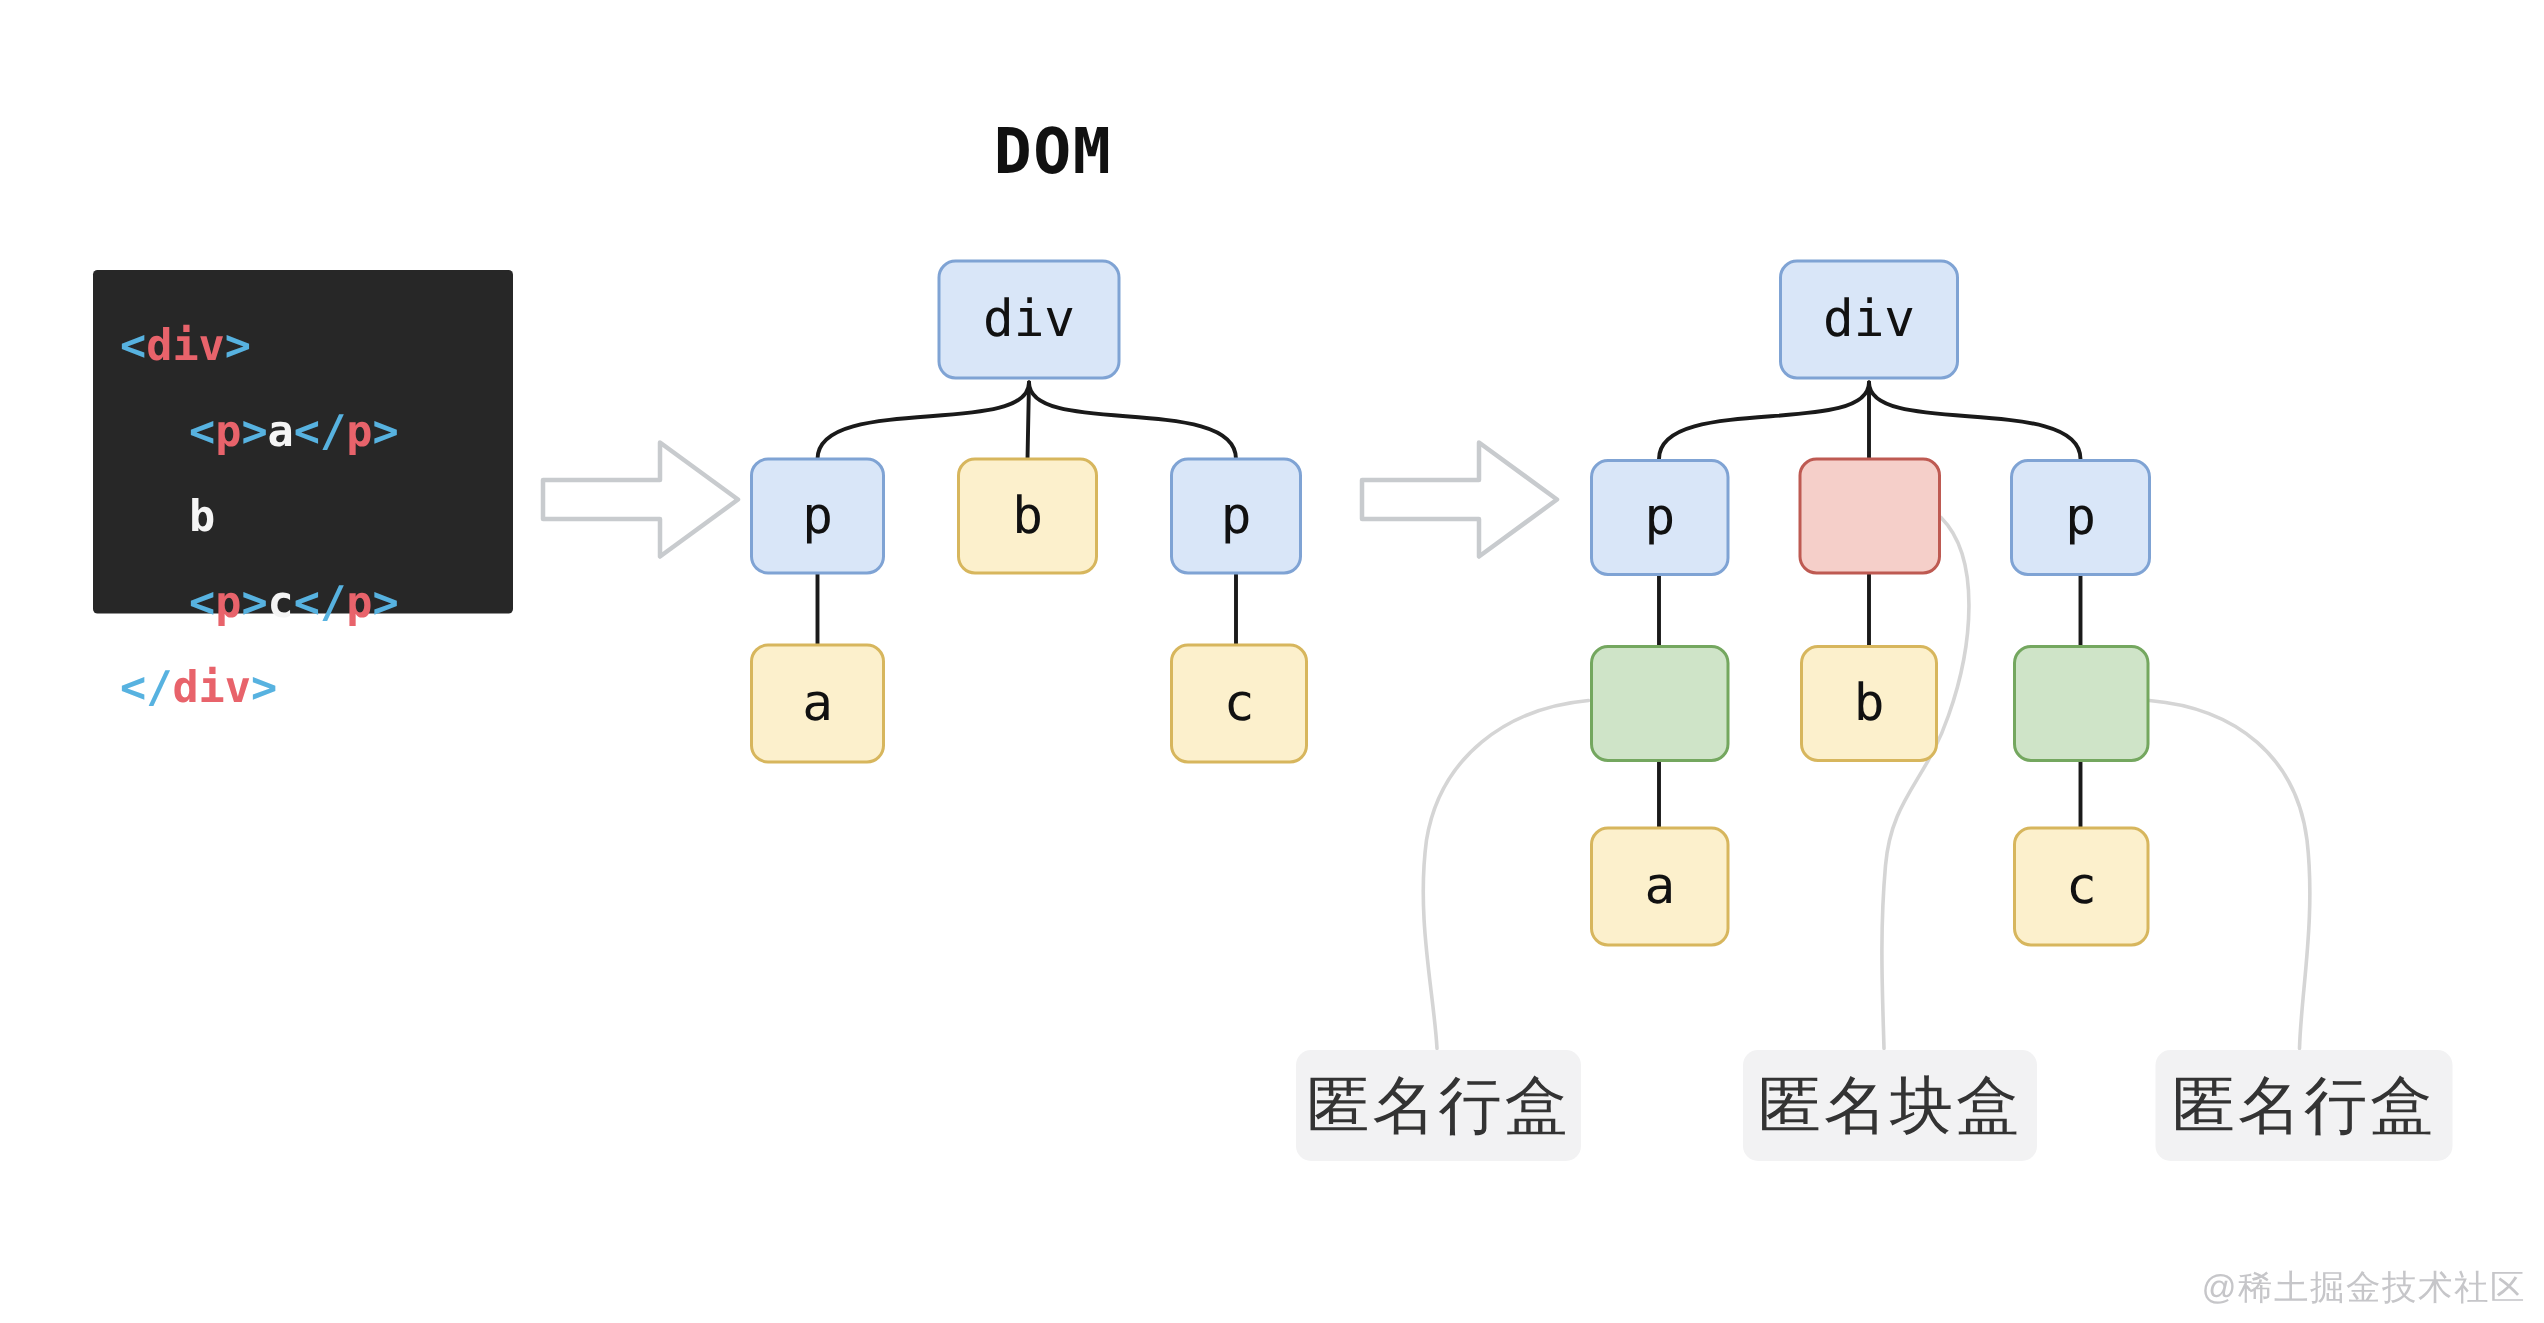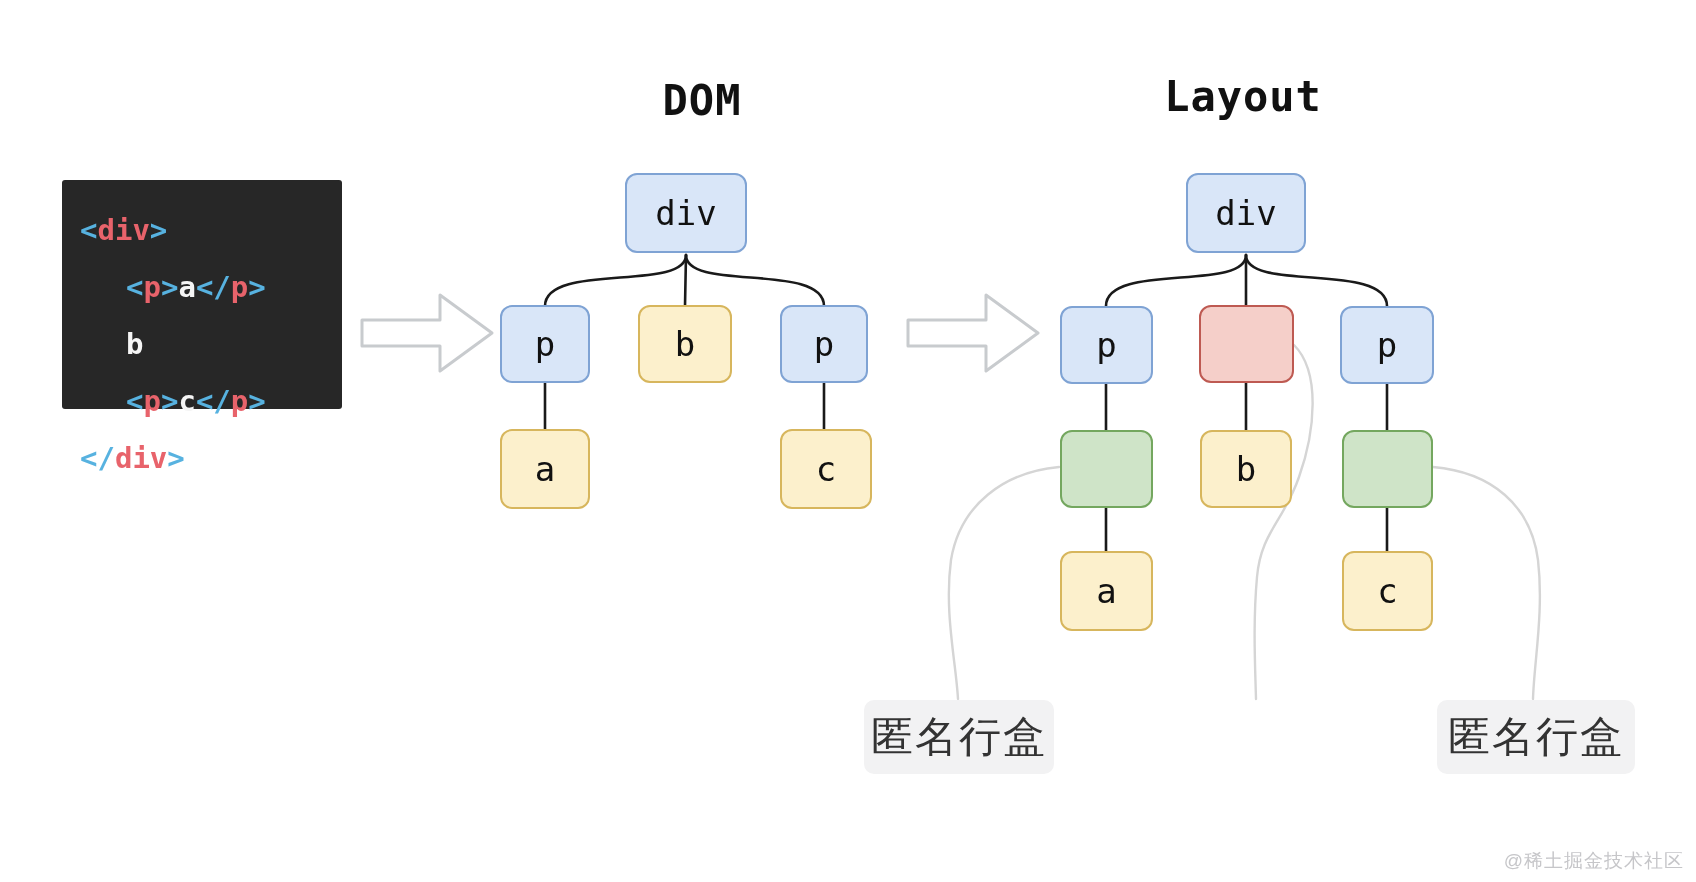--- a/index.html
+++ b/index.html
@@ -45,21 +45,21 @@
   .node.yellow{background:var(--yellow-fill);border-color:var(--yellow-border);}
   .node.red{background:var(--red-fill);border-color:var(--red-border);}
   .node.green{background:var(--green-fill);border-color:var(--green-border);}
 
   .anno-label{
     position:absolute;box-sizing:border-box;height:74px;border-radius:10px;
     background:var(--label-bg);display:flex;align-items:center;justify-content:center;
     font-size:42px;color:var(--label-text);font-weight:500;letter-spacing:2px;
   }
   .watermark{
-    position:absolute;right:12px;bottom:8px;font-size:19px;color:var(--watermark);
+    position:absolute;right:12px;bottom:8px;font-size:23px;color:var(--watermark);
     letter-spacing:1px;
   }
 </style>
 </head>
 <body>
 
 <div class="canvas">
 
   <svg class="wires" viewBox="0 0 1696 882" xmlns="http://www.w3.org/2000/svg">
 
@@ -88,37 +88,37 @@
     <g stroke="var(--leader)" stroke-width="2.4" fill="none" stroke-linecap="round">
       <path d="M 1059 467 C 1004 472, 960 505, 951 560 C 944 612, 956 662, 958 699"></path>
       <path d="M 1294 345 C 1321 372, 1315 432, 1299 477 C 1284 521, 1261 532, 1257 577 C 1253 622, 1255 662, 1256 699"></path>
       <path d="M 1433 467 C 1491 472, 1531 505, 1538 560 C 1544 612, 1534 662, 1533 699"></path>
     </g>
   </svg>
 
   <div class="code-block"><div class="code-line"><span class="tk-punct">&lt;</span><span class="tk-tag">div</span><span class="tk-punct">&gt;</span></div><div class="code-line ind"><span class="tk-punct">&lt;</span><span class="tk-tag">p</span><span class="tk-punct">&gt;</span><span class="tk-plain">a</span><span class="tk-punct">&lt;/</span><span class="tk-tag">p</span><span class="tk-punct">&gt;</span></div><div class="code-line ind"><span class="tk-plain">b</span></div><div class="code-line ind"><span class="tk-punct">&lt;</span><span class="tk-tag">p</span><span class="tk-punct">&gt;</span><span class="tk-plain">c</span><span class="tk-punct">&lt;/</span><span class="tk-tag">p</span><span class="tk-punct">&gt;</span></div><div class="code-line"><span class="tk-punct">&lt;/</span><span class="tk-tag">div</span><span class="tk-punct">&gt;</span></div></div>
 
   <div class="tree-title" style="left:690px;top:76px;margin-left:12px;">DOM</div>
-  <div class="tree-title" style="left:1243px;top:72px;">Layout</div>
 
   <div class="node blue" style="left:625px;top:173px;width:122px;height:80px;">div</div>
   <div class="node blue" style="left:500px;top:305px;width:90px;height:78px;">p</div>
   <div class="node yellow" style="left:638px;top:305px;width:94px;height:78px;">b</div>
   <div class="node blue" style="left:780px;top:305px;width:88px;height:78px;">p</div>
   <div class="node yellow" style="left:500px;top:429px;width:90px;height:80px;">a</div>
   <div class="node yellow" style="left:780px;top:429px;width:92px;height:80px;">c</div>
 
   <div class="node blue" style="left:1186px;top:173px;width:120px;height:80px;">div</div>
   <div class="node blue" style="left:1060px;top:306px;width:93px;height:78px;">p</div>
   <div class="node red" style="left:1199px;top:305px;width:95px;height:78px;"></div>
   <div class="node blue" style="left:1340px;top:306px;width:94px;height:78px;">p</div>
   <div class="node green" style="left:1060px;top:430px;width:93px;height:78px;"></div>
   <div class="node yellow" style="left:1200px;top:430px;width:92px;height:78px;">b</div>
   <div class="node green" style="left:1342px;top:430px;width:91px;height:78px;"></div>
   <div class="node yellow" style="left:1060px;top:551px;width:93px;height:80px;">a</div>
   <div class="node yellow" style="left:1342px;top:551px;width:91px;height:80px;">c</div>
 
   <div class="anno-label" style="left:864px;top:700px;width:190px;">匿名行盒</div>
+  <div class="anno-label" style="left:1162px;top:700px;width:196px;">匿名块盒</div>
   <div class="anno-label" style="left:1437px;top:700px;width:198px;">匿名行盒</div>
 
   <div class="watermark">@稀土掘金技术社区</div>
 
 </div>
 
 </body></html>

